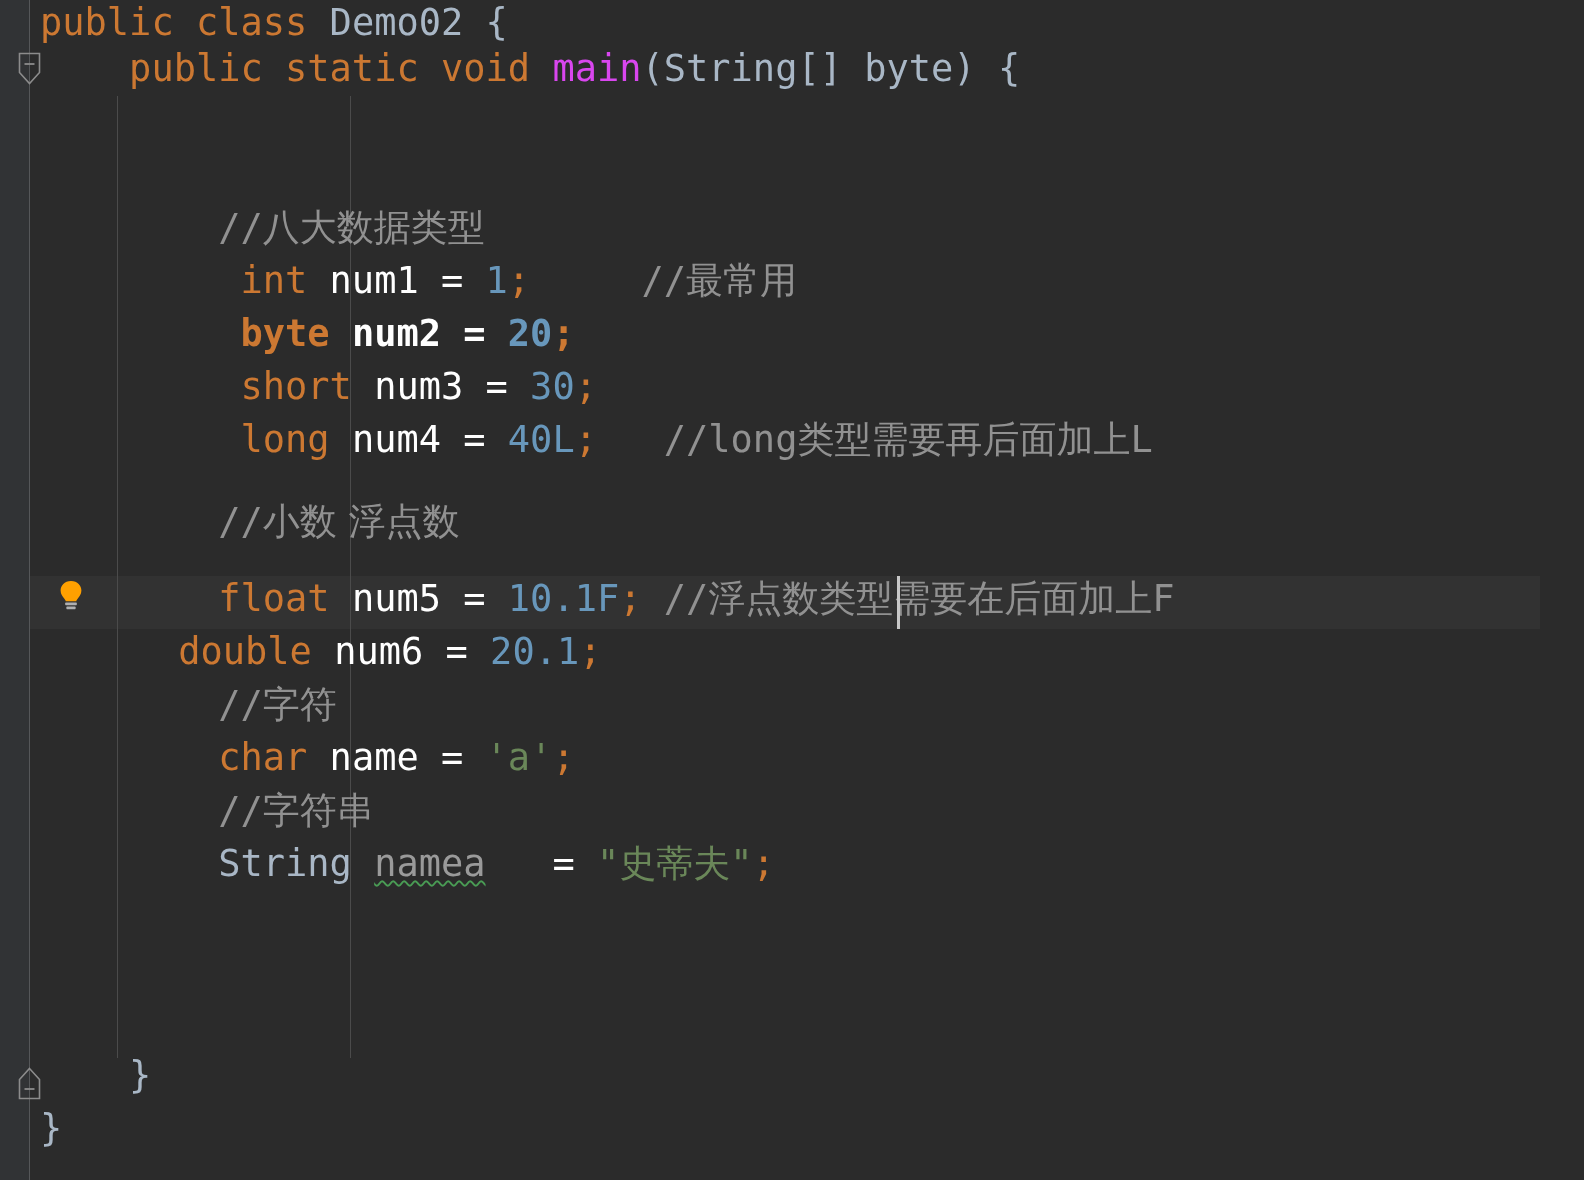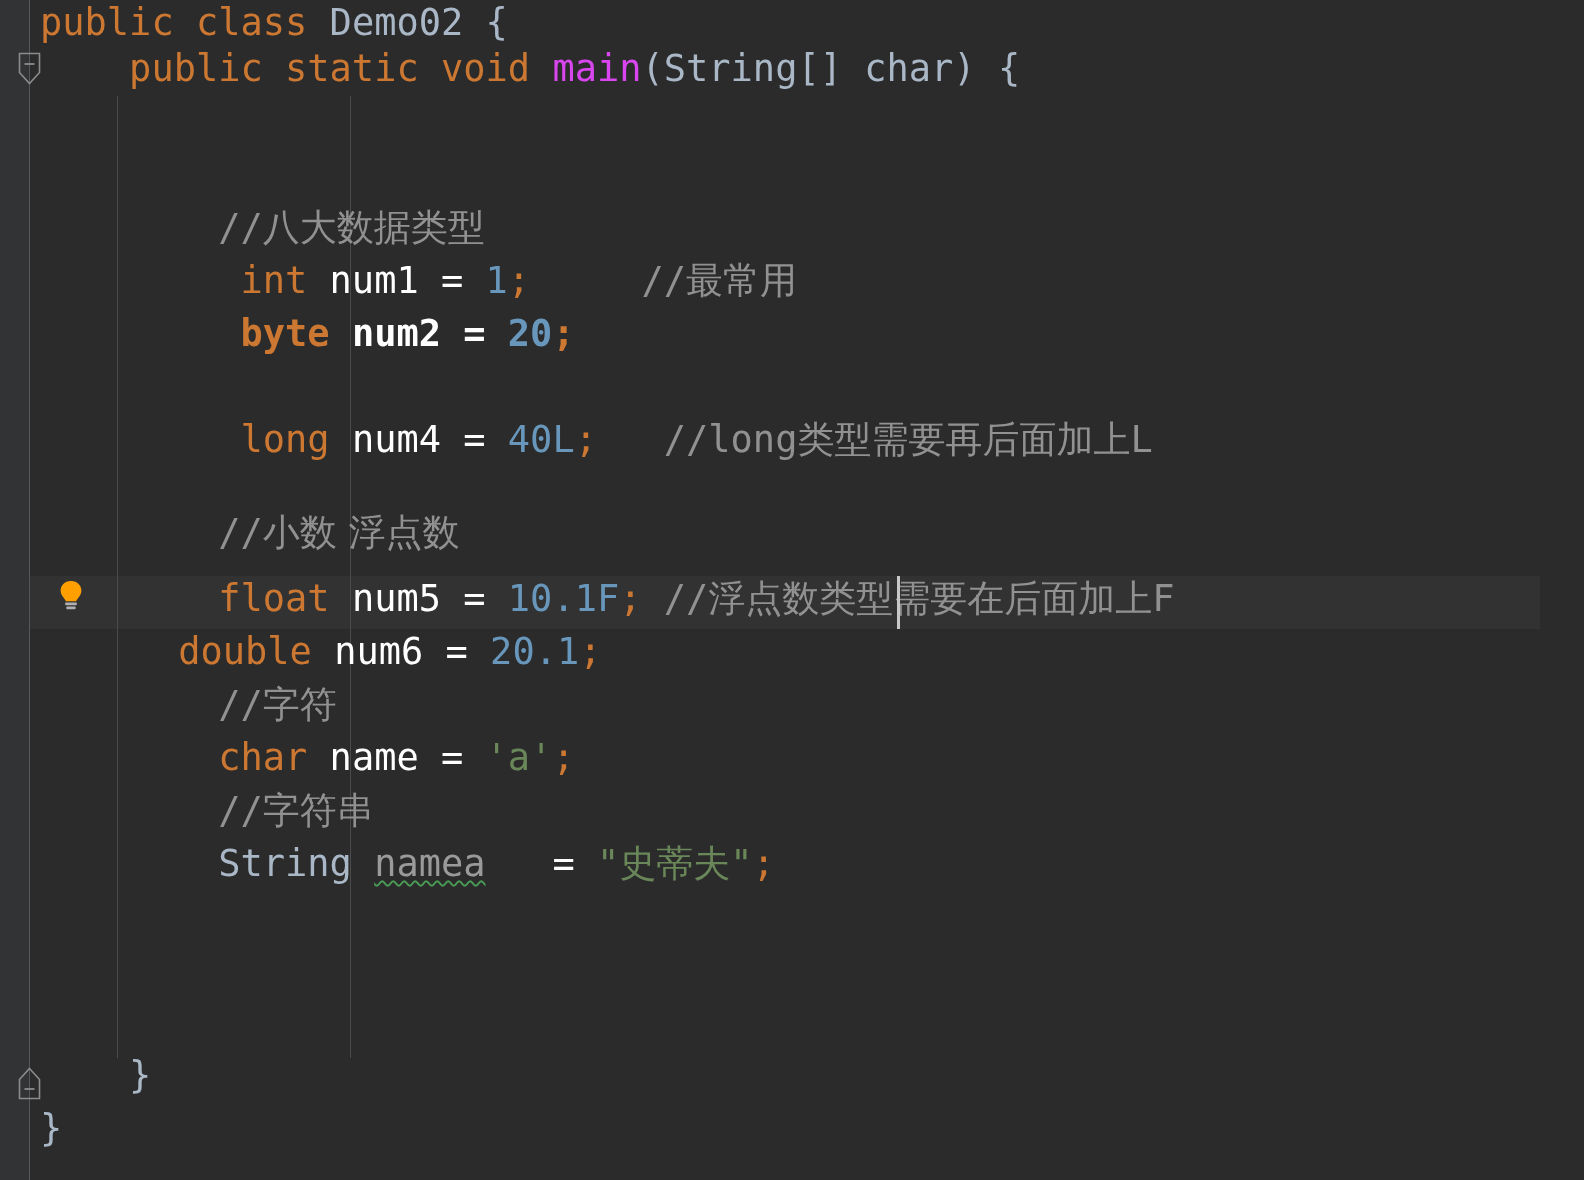--- a/index.html
+++ b/index.html
@@ -139,29 +139,30 @@
   <div class="lightbulb" id="bulb" title="Show Context Actions" style="top: 578px;">
     <svg width="32" height="34" viewBox="0 0 32 34">
       <path d="M16 3 C9.4 3 5.6 7.7 5.6 12.6 c0 3.6 2 5.9 3.4 7.6 1.1 1.3 1.6 2.1 1.7 3.1 h10.6 c0.1-1 0.6-1.8 1.7-3.1 1.4-1.7 3.4-4 3.4-7.6 C26.4 7.7 22.6 3 16 3 Z" fill="#ffa000"></path>
       <rect x="10.2" y="24.6" width="11.6" height="2.6" rx="0.6" fill="#b0b0b0"></rect>
       <rect x="11.4" y="28.6" width="9.2" height="2.6" rx="0.6" fill="#b0b0b0"></rect>
     </svg>
   </div>
 
   <div class="code-layer" id="code-layer">
       <div class="code-line" style="top: -4px; padding-left: 40px;"><span class="kw">public</span><span class="plain"> </span><span class="kw">class</span><span class="plain"> </span><span class="cls">Demo02</span><span class="cls"> {</span></div>
-      <div class="code-line" style="top: 42px; padding-left: 40px;"><span class="plain">    </span><span class="kw">public</span><span class="plain"> </span><span class="kw">static</span><span class="plain"> </span><span class="kw">void</span><span class="plain"> </span><span class="meth">main</span><span class="cls">(String[] char) {</span></div>
+      <div class="code-line" style="top: 42px; padding-left: 40px;"><span class="plain">    </span><span class="kw">public</span><span class="plain"> </span><span class="kw">static</span><span class="plain"> </span><span class="kw">void</span><span class="plain"> </span><span class="meth">main</span><span class="cls">(String[] byte) {</span></div>
       <div class="code-line" style="top: 95px; padding-left: 40px;">&nbsp;</div>
       <div class="code-line" style="top: 148px; padding-left: 40px;">&nbsp;</div>
       <div class="code-line" style="top: 201px; padding-left: 40px;"><span class="plain">        </span><span class="cmt">//</span><span class="cmt cjk">八大数据类型</span></div>
       <div class="code-line" style="top: 254px; padding-left: 40px;"><span class="plain">         </span><span class="kw">int</span><span class="plain"> </span><span class="ident">num1</span><span class="plain"> </span><span class="ident">=</span><span class="plain"> </span><span class="num">1</span><span class="punc">;</span><span class="plain">     </span><span class="cmt">//</span><span class="cmt cjk">最常用</span></div>
       <div class="code-line" style="top: 307px; padding-left: 40px; font-weight: bold;"><span class="plain">         </span><span class="kw">byte</span><span class="plain"> </span><span class="ident">num2</span><span class="plain"> </span><span class="ident">=</span><span class="plain"> </span><span class="num">20</span><span class="punc">;</span></div>
+      <div class="code-line" style="top: 360px; padding-left: 40px;"><span class="plain">         </span><span class="kw">short</span><span class="plain"> </span><span class="ident">num3</span><span class="plain"> </span><span class="ident">=</span><span class="plain"> </span><span class="num">30</span><span class="punc">;</span></div>
       <div class="code-line" style="top: 413px; padding-left: 40px;"><span class="plain">         </span><span class="kw">long</span><span class="plain"> </span><span class="ident">num4</span><span class="plain"> </span><span class="ident">=</span><span class="plain"> </span><span class="num">40L</span><span class="punc">;</span><span class="plain">   </span><span class="cmt">//long</span><span class="cmt cjk">类型需要再后面加上</span><span class="cmt">L</span></div>
       <div class="code-line" style="top: 466px; padding-left: 40px;">&nbsp;</div>
-      <div class="code-line" style="top: 506px; padding-left: 40px;"><span class="plain">        </span><span class="cmt">//</span><span class="cmt cjk">小数 浮点数</span></div>
+      <div class="code-line" style="top: 495px; padding-left: 40px;"><span class="plain">        </span><span class="cmt">//</span><span class="cmt cjk">小数 浮点数</span></div>
       <div class="code-line" style="top: 572px; padding-left: 40px;"><span class="plain">        </span><span class="kw">float</span><span class="plain"> </span><span class="ident">num5</span><span class="plain"> </span><span class="ident">=</span><span class="plain"> </span><span class="num">10.1F</span><span class="punc">;</span><span class="plain"> </span><span class="cmt">//</span><span class="cmt cjk">浮点数类型需要在后面加上</span><span class="cmt">F</span></div>
       <div class="code-line" style="top: 625px; "><span class="plain">        </span><span class="kw">double</span><span class="plain"> </span><span class="ident">num6</span><span class="plain"> </span><span class="ident">=</span><span class="plain"> </span><span class="num">20.1</span><span class="punc">;</span></div>
       <div class="code-line" style="top: 678px; padding-left: 40px;"><span class="plain">        </span><span class="cmt">//</span><span class="cmt cjk">字符</span></div>
       <div class="code-line" style="top: 784px; padding-left: 40px;"><span class="plain">        </span><span class="cmt">//</span><span class="cmt cjk">字符串</span></div>
       <div class="code-line" style="top: 731px; padding-left: 40px;"><span class="plain">        </span><span class="kw">char</span><span class="plain"> </span><span class="ident">name</span><span class="plain"> </span><span class="ident">=</span><span class="plain"> </span><span class="str">'a'</span><span class="punc">;</span></div>
       <div class="code-line" style="top: 837px; padding-left: 40px;"><span class="plain">        </span><span class="cls">String</span><span class="plain"> </span><span class="typo">namea</span><span class="plain">   </span><span class="ident">=</span><span class="plain"> </span><span class="str">"</span><span class="str cjk">史蒂夫</span><span class="str">"</span><span class="punc">;</span></div>
       <div class="code-line" style="top: 890px; padding-left: 40px;">&nbsp;</div>
       <div class="code-line" style="top: 943px; padding-left: 40px;">&nbsp;</div>
       <div class="code-line" style="top: 996px; padding-left: 40px;">&nbsp;</div>
       <div class="code-line" style="top: 1049px; padding-left: 40px;"><span class="cls">    }</span></div>

